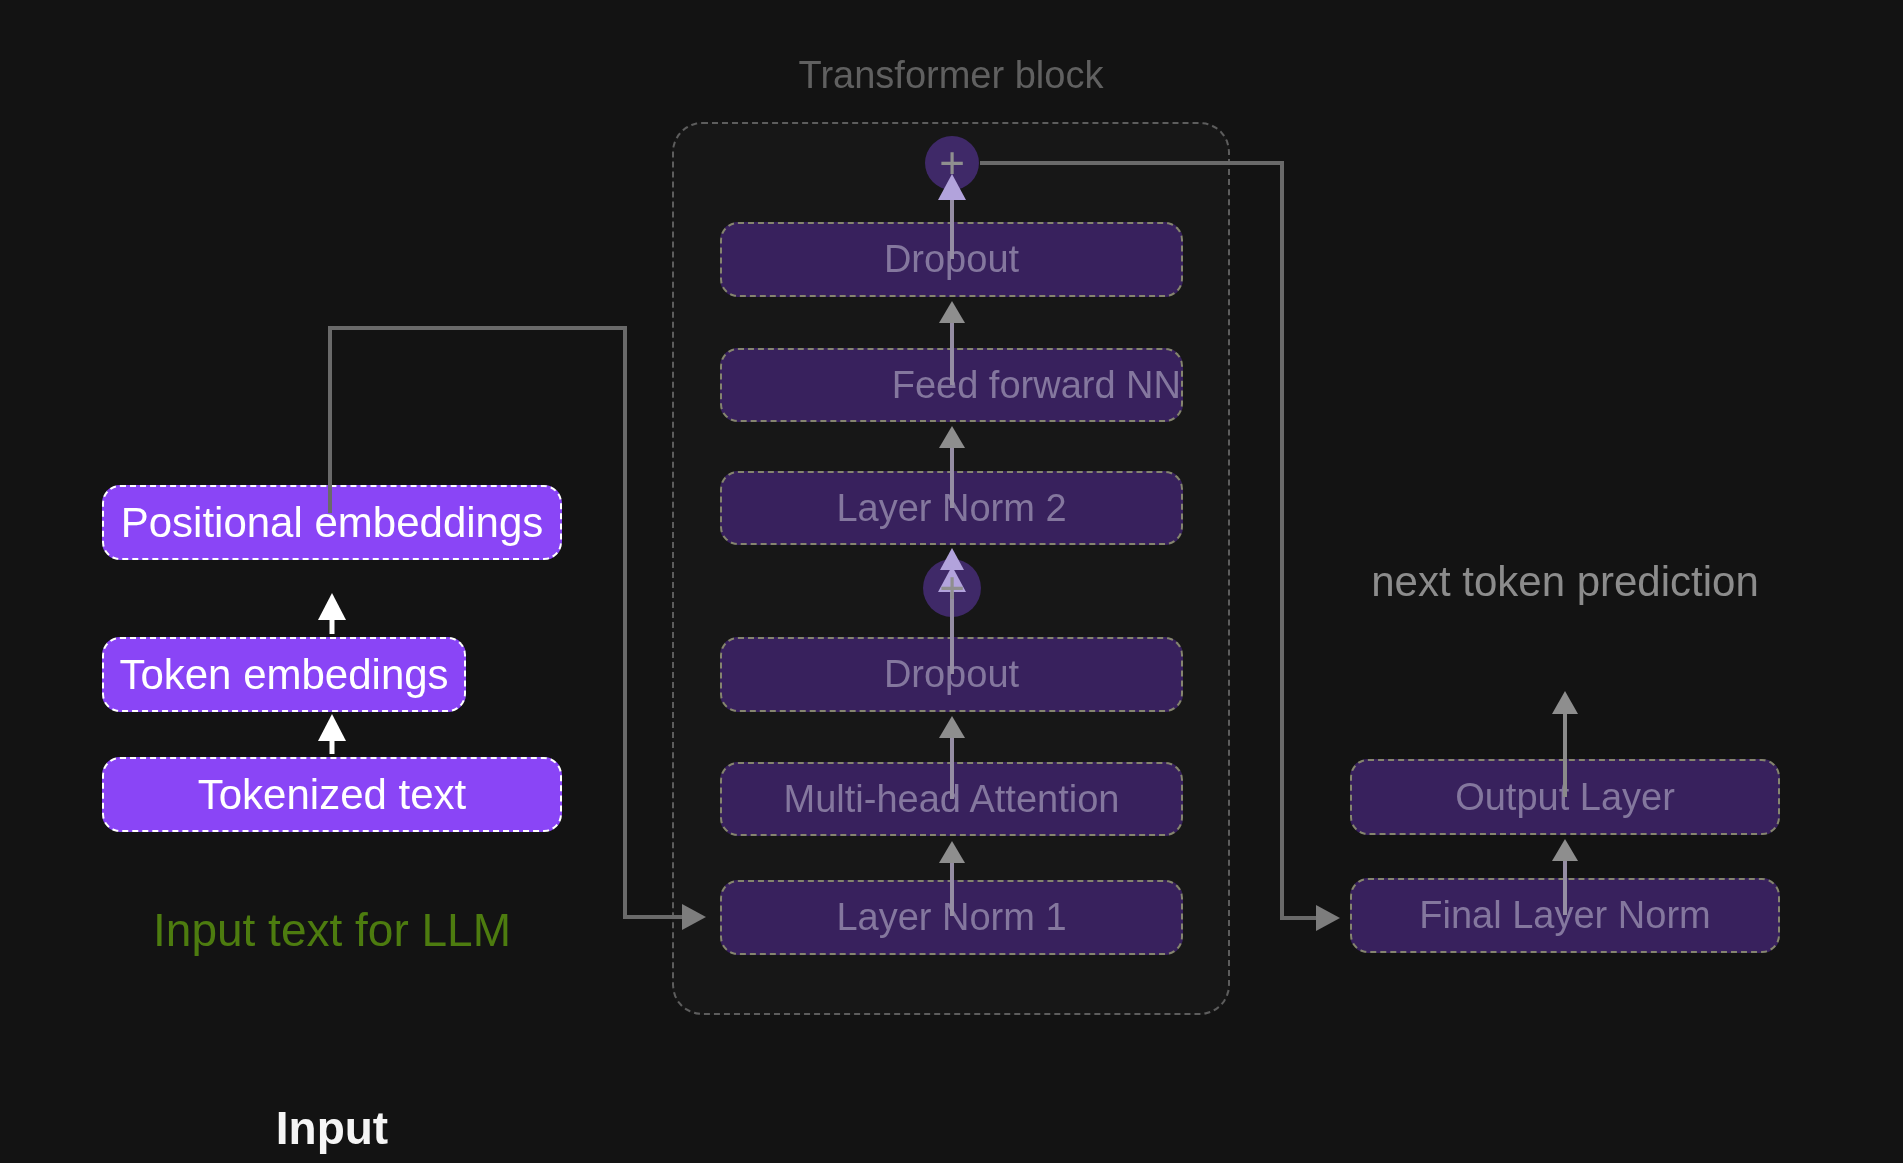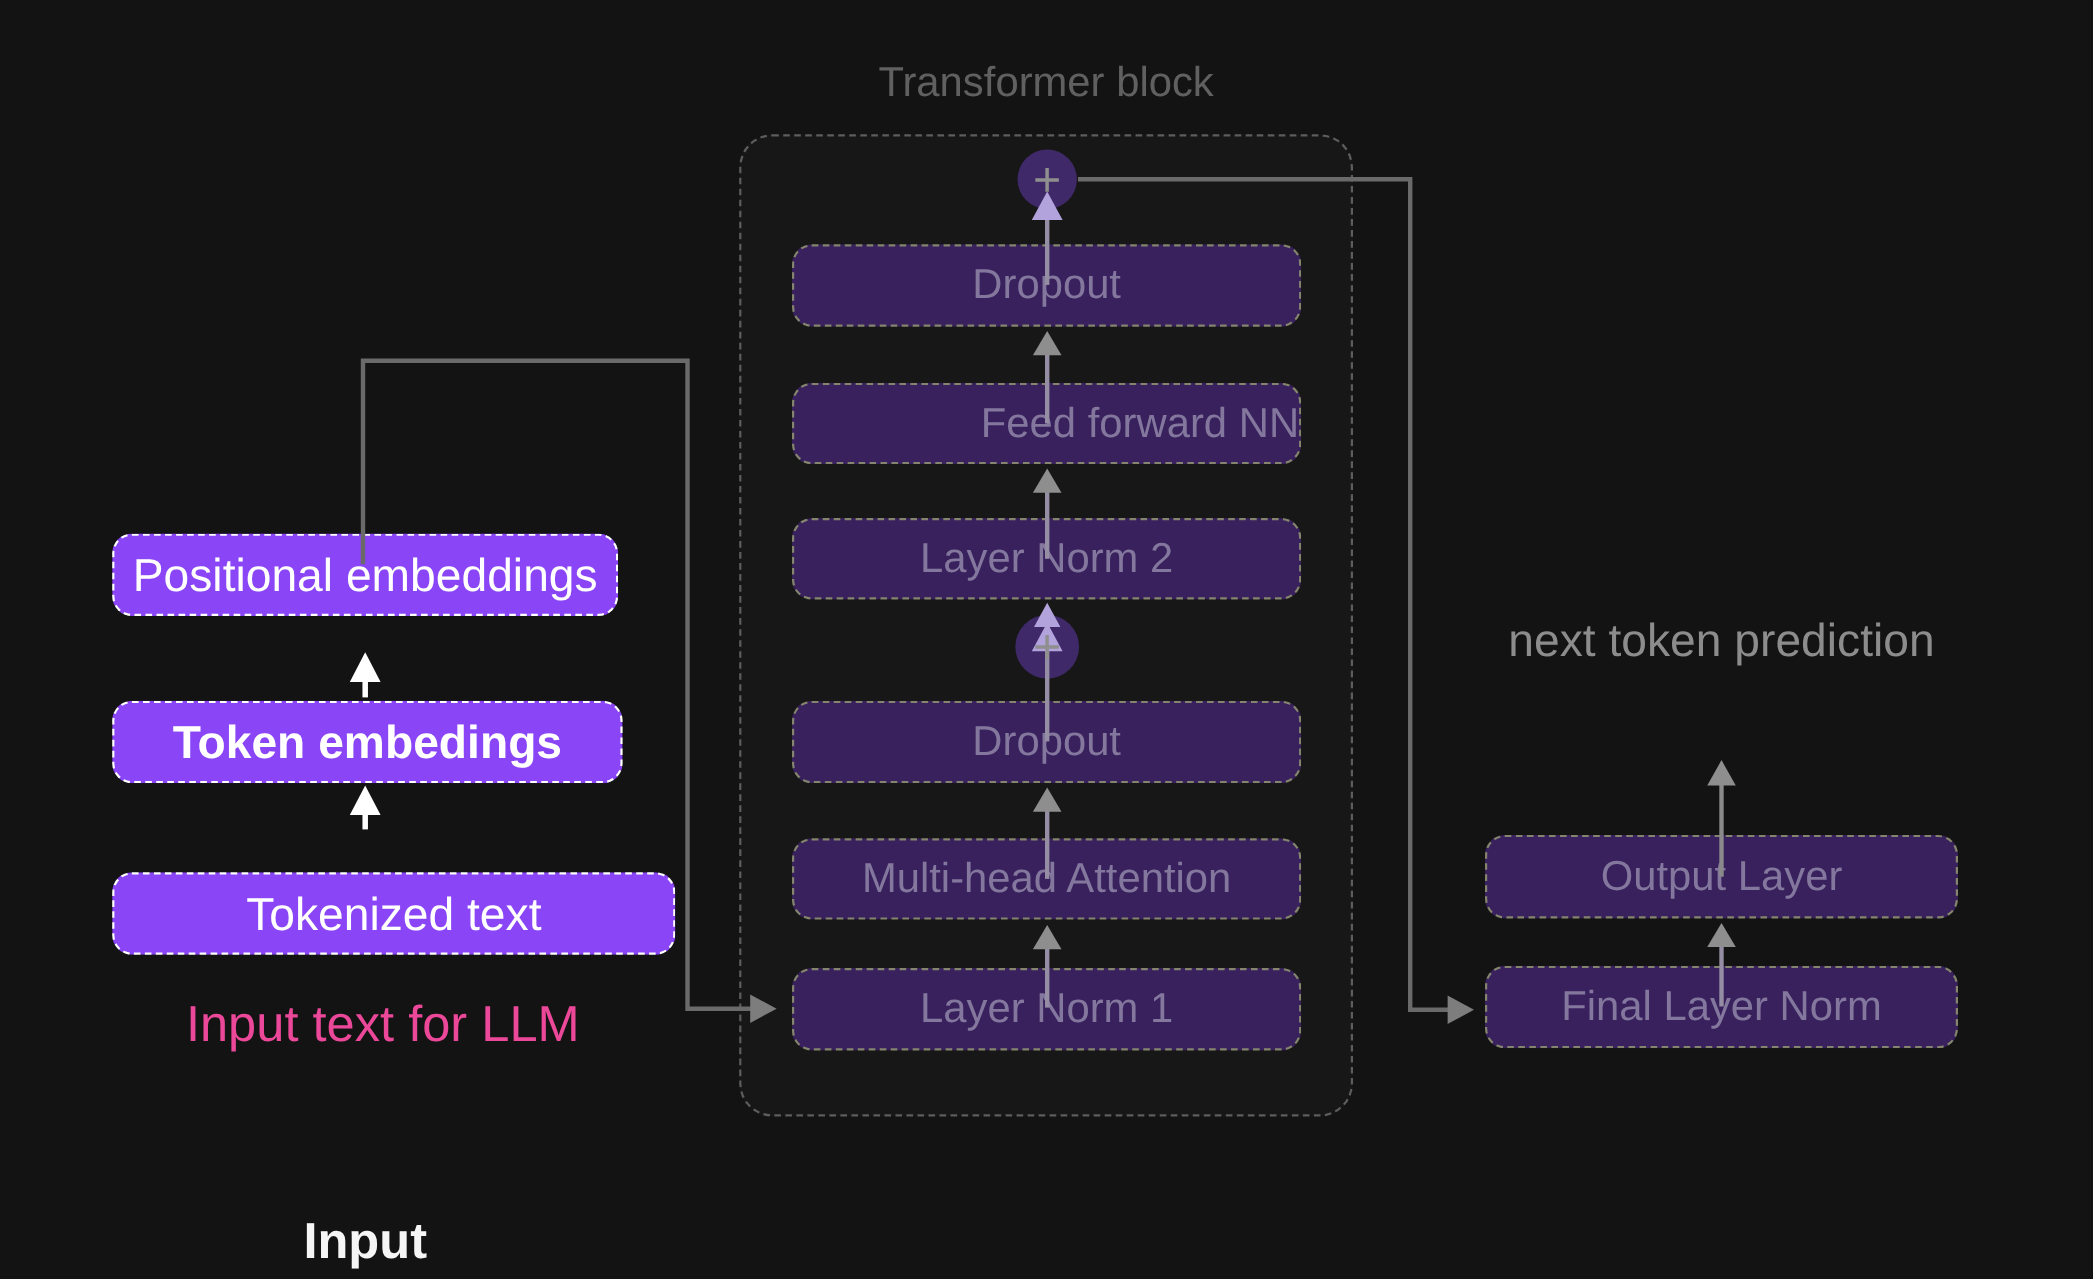--- a/index.html
+++ b/index.html
@@ -23,22 +23,22 @@
   }
   .title-text{
     position:absolute;left:672px;top:54px;width:558px;text-align:center;
     color:#606060;font-size:38px;
   }
   .logits-text{
     position:absolute;left:1330px;top:552px;width:470px;text-align:center;
     color:#8c8c8c;font-size:42px;line-height:60px;
   }
   .caption-text{
-    position:absolute;left:108px;top:903px;width:480px;text-align:center;
-    color:#ec4899;font-size:46px;
+    position:absolute;left:92px;top:903px;width:480px;text-align:center;
+    color:#4d7c0f;font-size:46px;
   }
   .footer-text{
     position:absolute;left:92px;top:1073px;width:480px;text-align:center;
     color:#f5f5f5;font-size:46px;font-weight:bold;margin-top:28px;
   }
   svg.overlay{position:absolute;left:0;top:0;pointer-events:none;}
 </style>
 </head>
 <body>
 
@@ -49,24 +49,24 @@
   <div class="title-text">Transformer block</div>
   <div class="logits-text">
     <div>next token prediction</div>
   </div>
   <div class="caption-text">Input text for LLM</div>
   <div class="footer-text">Input</div>
 
   <div class="node input-node" style="left:102px;top:485px;width:460px;height:75px;">
     <span>Positional embeddings</span>
   </div>
-  <div class="node input-node" style="left:102px;top:637px;width:464px;height:75px;font-weight:bold;">
+  <div class="node input-node" style="left:102px;top:637px;width:364px;height:75px;">
     <span>Token embedings</span>
   </div>
-  <div class="node input-node" style="left:102px;top:757px;width:512px;height:75px;margin-top:36px;">
+  <div class="node input-node" style="left:102px;top:757px;width:460px;height:75px;">
     <span>Tokenized text</span>
   </div>
 
   <div class="node block-node" style="left:720px;top:222px;width:463px;height:75px;">
     <span>Dropout</span>
   </div>
   <div class="node block-node" style="left:720px;top:348px;width:463px;height:74px;justify-content:flex-end;">
     <span>Feed forward NN</span>
   </div>
   <div class="node block-node" style="left:720px;top:471px;width:463px;height:74px;">

